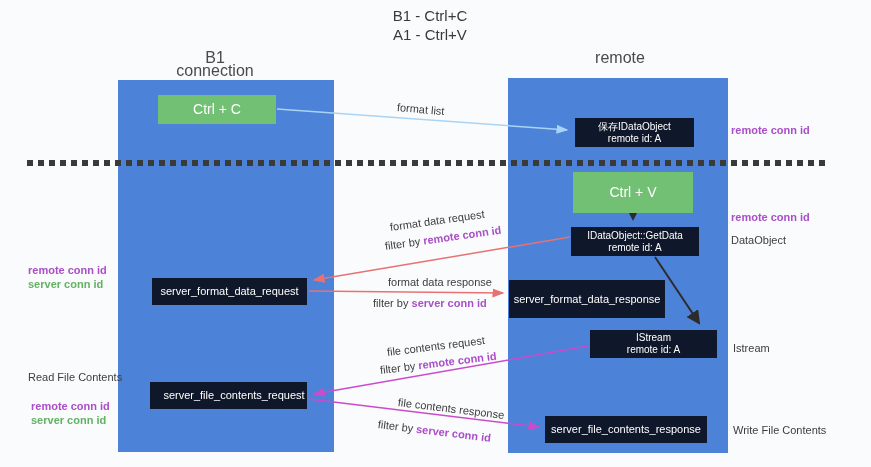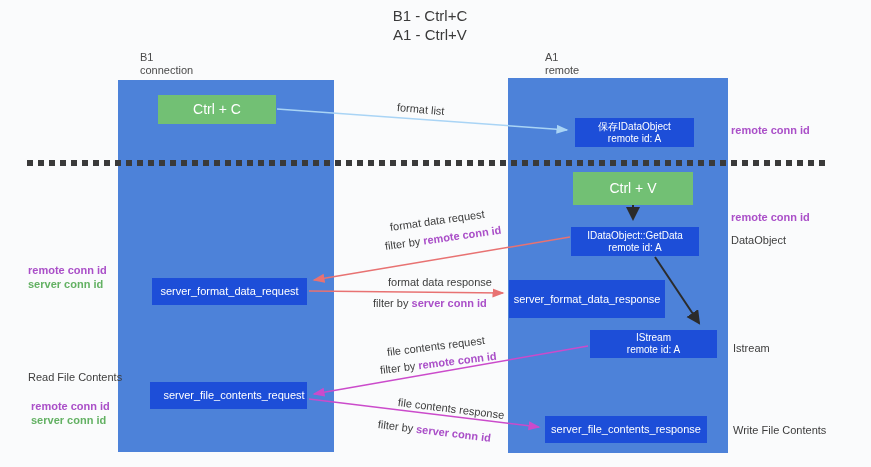--- a/index.html
+++ b/index.html
@@ -9,39 +9,39 @@
     position: relative; width: 871px; height: 467px;
     background: #fafbfc; overflow: hidden;
     font-family: "Liberation Sans", sans-serif;
     border-radius: 15px;
   }
   .title {
     position: absolute; left: 330px; top: 6px; width: 200px;
     text-align: center; font-size: 15px; line-height: 19px; color: #3a3a3a;
   }
   .col-header {
-    position: absolute; text-align: left; font-size: 11px;
+    position: absolute; text-align: center; font-size: 16px;
     line-height: 13px; color: #4a4a4a;
   }
   .col-header.left { left: 140px; top: 51px; width: 150px; }
   .col-header.right { left: 545px; top: 51px; width: 150px; }
   .column { position: absolute; background: #4d82d9; }
   .column.left  { left: 118px; top: 80px; width: 216px; height: 372px; }
   .column.right { left: 508px; top: 78px; width: 220px; height: 375px; }
   .box {
     position: absolute; display: flex; flex-direction: column;
     align-items: center; justify-content: center;
     color: #ffffff; text-align: center; line-height: 13px;
   }
   .box.green { background: #72c074; font-size: 14px; }
-  .box.orange { background: #1d4ed8; font-size: 11px; }
+  .box.orange { background: #0f172a; font-size: 11px; }
   .box.two-line { font-size: 10px; line-height: 12px; }
   .box.ctrl-c { left: 158px; top: 95px; width: 118px; height: 29px; }
   .box.save-ido { left: 575px; top: 118px; width: 119px; height: 29px; }
-  .box.ctrl-v { left: 573px; top: 172px; width: 120px; height: 33px; }
+  .box.ctrl-v { left: 573px; top: 172px; width: 120px; height: 41px; }
   .box.getdata { left: 571px; top: 227px; width: 128px; height: 29px; }
   .box.fmt-req { left: 152px; top: 267px; width: 155px; height: 27px; margin-top: 11px; }
   .box.fmt-resp { left: 509px; top: 280px; width: 156px; height: 38px; }
   .box.istream { left: 590px; top: 330px; width: 127px; height: 28px; }
   .box.file-req { left: 150px; top: 382px; width: 157px; height: 27px; padding-left: 11px; }
   .box.file-resp { left: 545px; top: 416px; width: 162px; height: 27px; }
   .divider {
     position: absolute; left: 27px; top: 160px; width: 803px; height: 6px;
     background: repeating-linear-gradient(to right, #3a3a3a 0 6px, transparent 6px 11px);
   }
@@ -69,21 +69,20 @@
   <div class="title">
     <div>B1 - Ctrl+C</div>
     <div>A1 - Ctrl+V</div>
   </div>
 
   <div class="col-header left">
     <div>B1</div>
     <div>connection</div>
   </div>
   <div class="col-header right">
-    <div>A1</div>
     <div>remote</div>
   </div>
 
   <div class="column left"></div>
   <div class="column right"></div>
 
   <svg class="arrows" width="871" height="467" viewBox="0 0 871 467">
     <defs>
       <marker id="m-blue" markerWidth="10" markerHeight="8" refX="7" refY="3" orient="auto">
         <path d="M0,0 L8,3 L0,6 Z" fill="#a9d4f5"></path>

